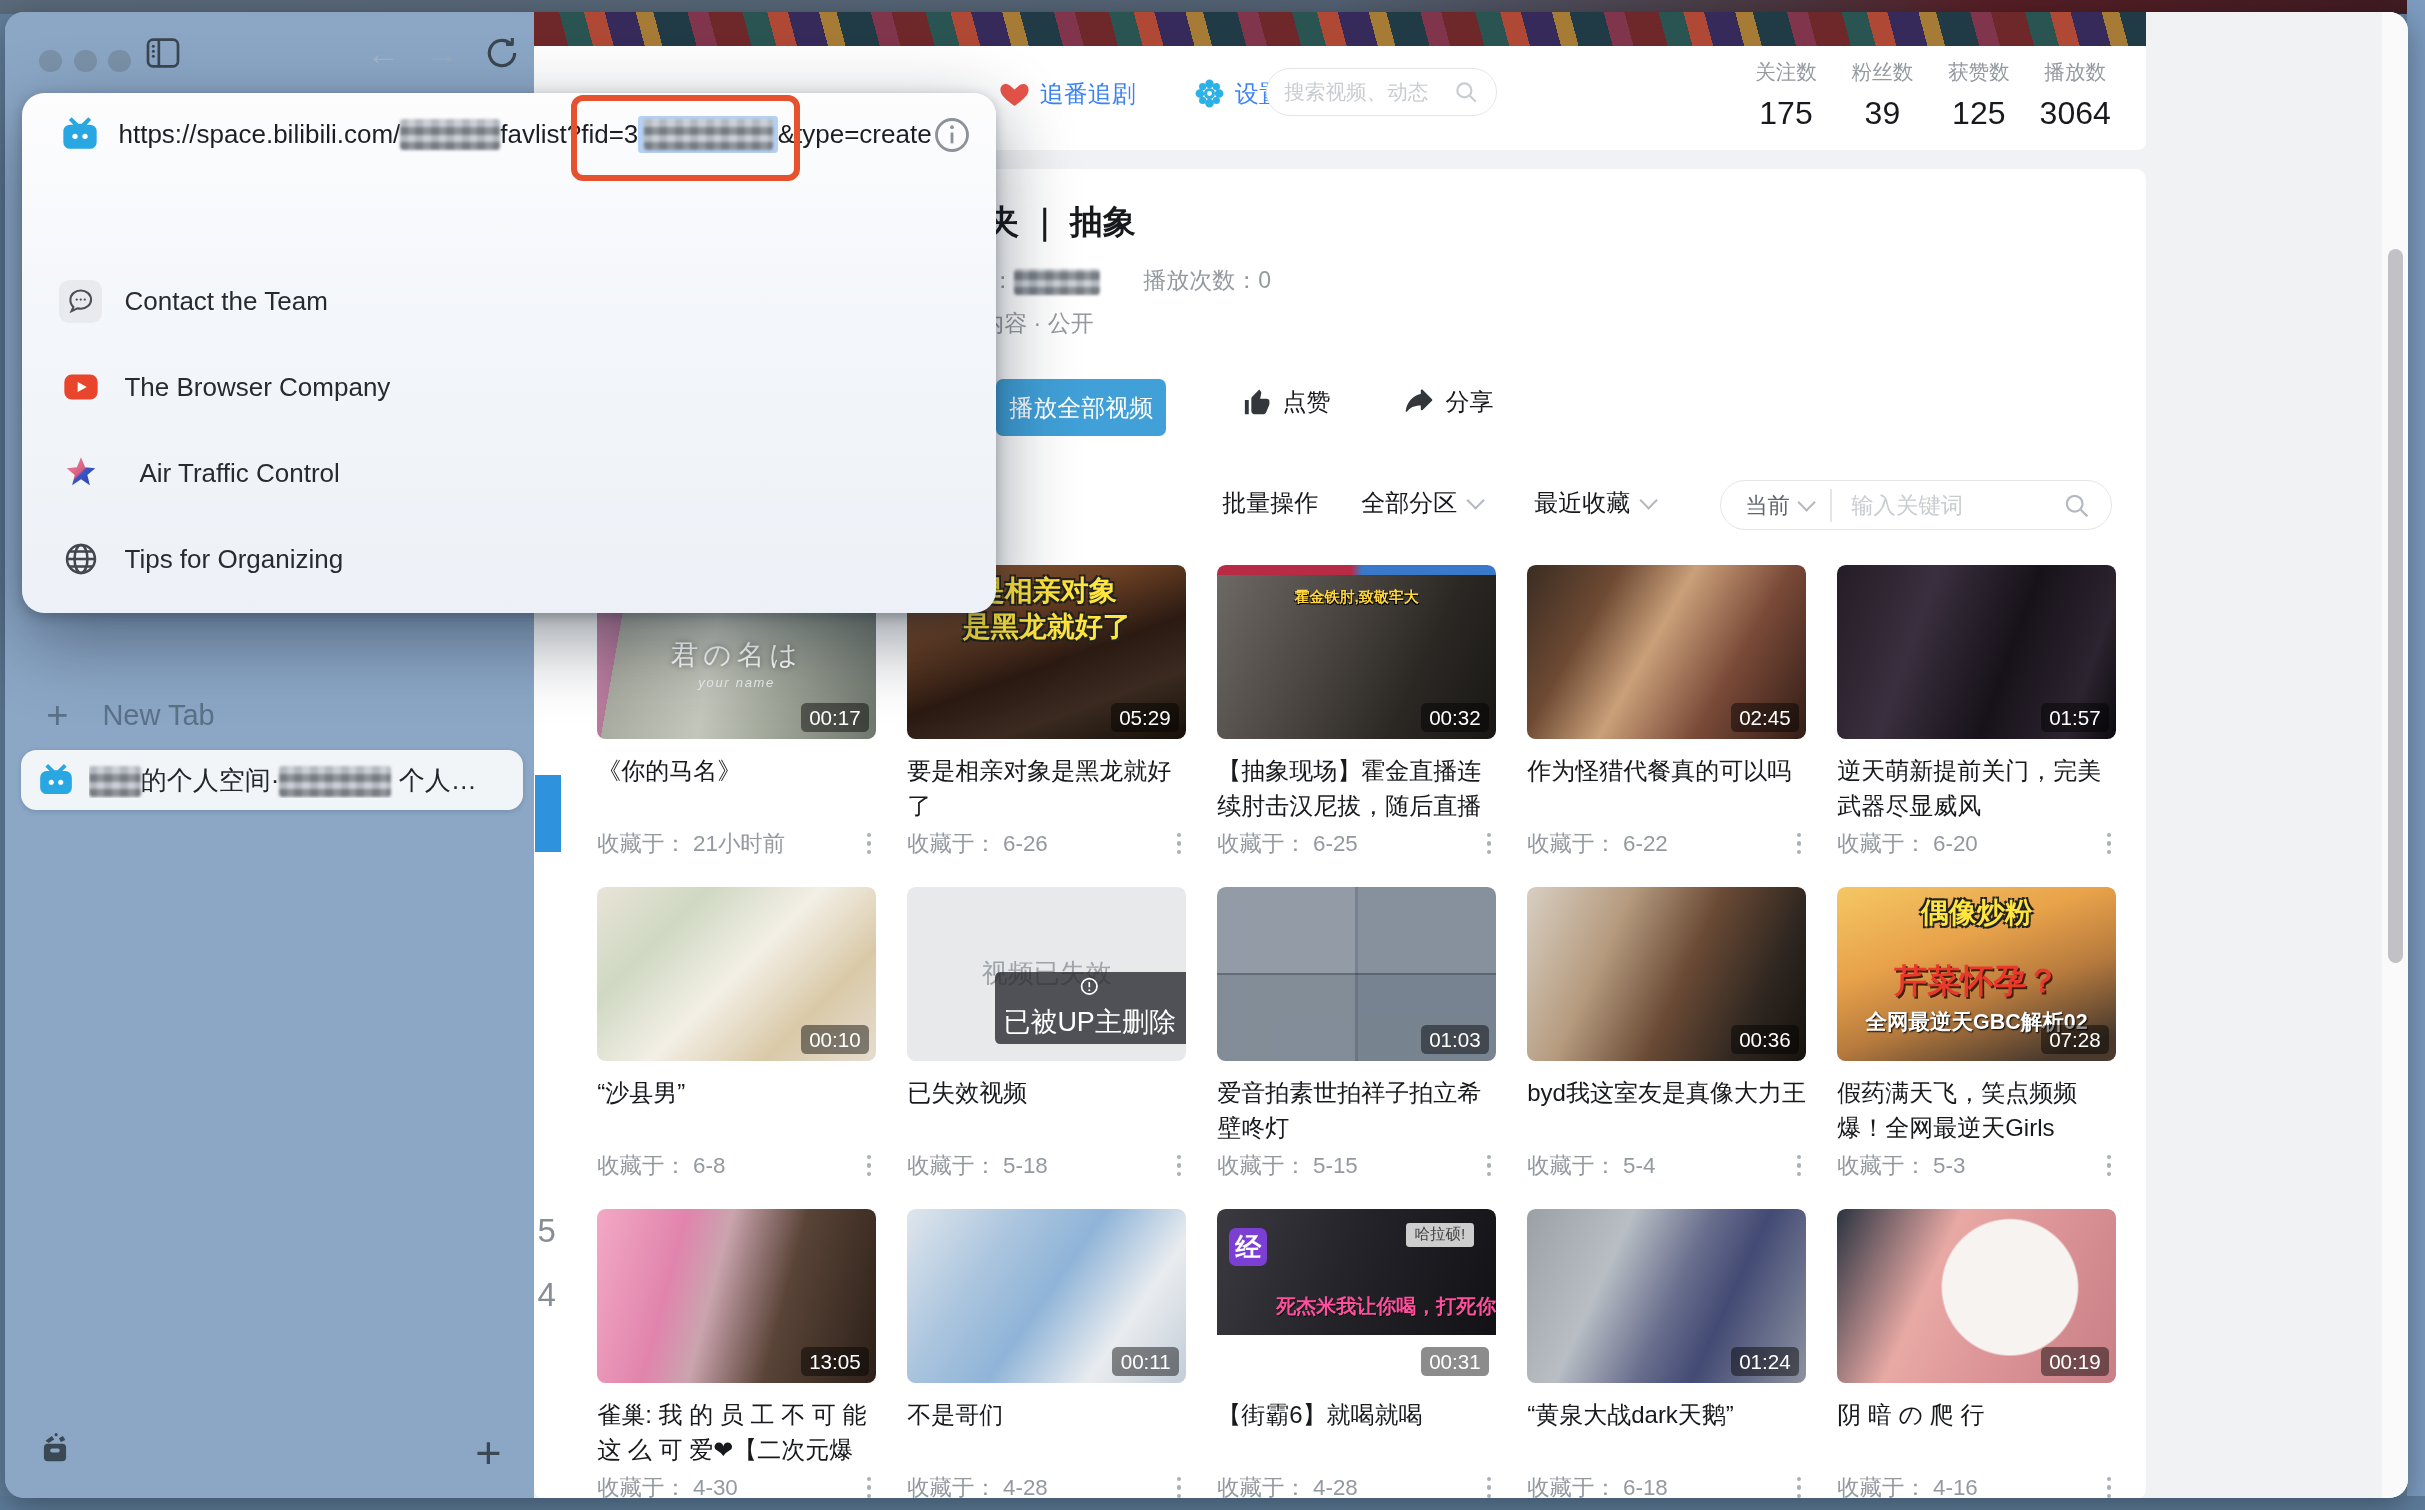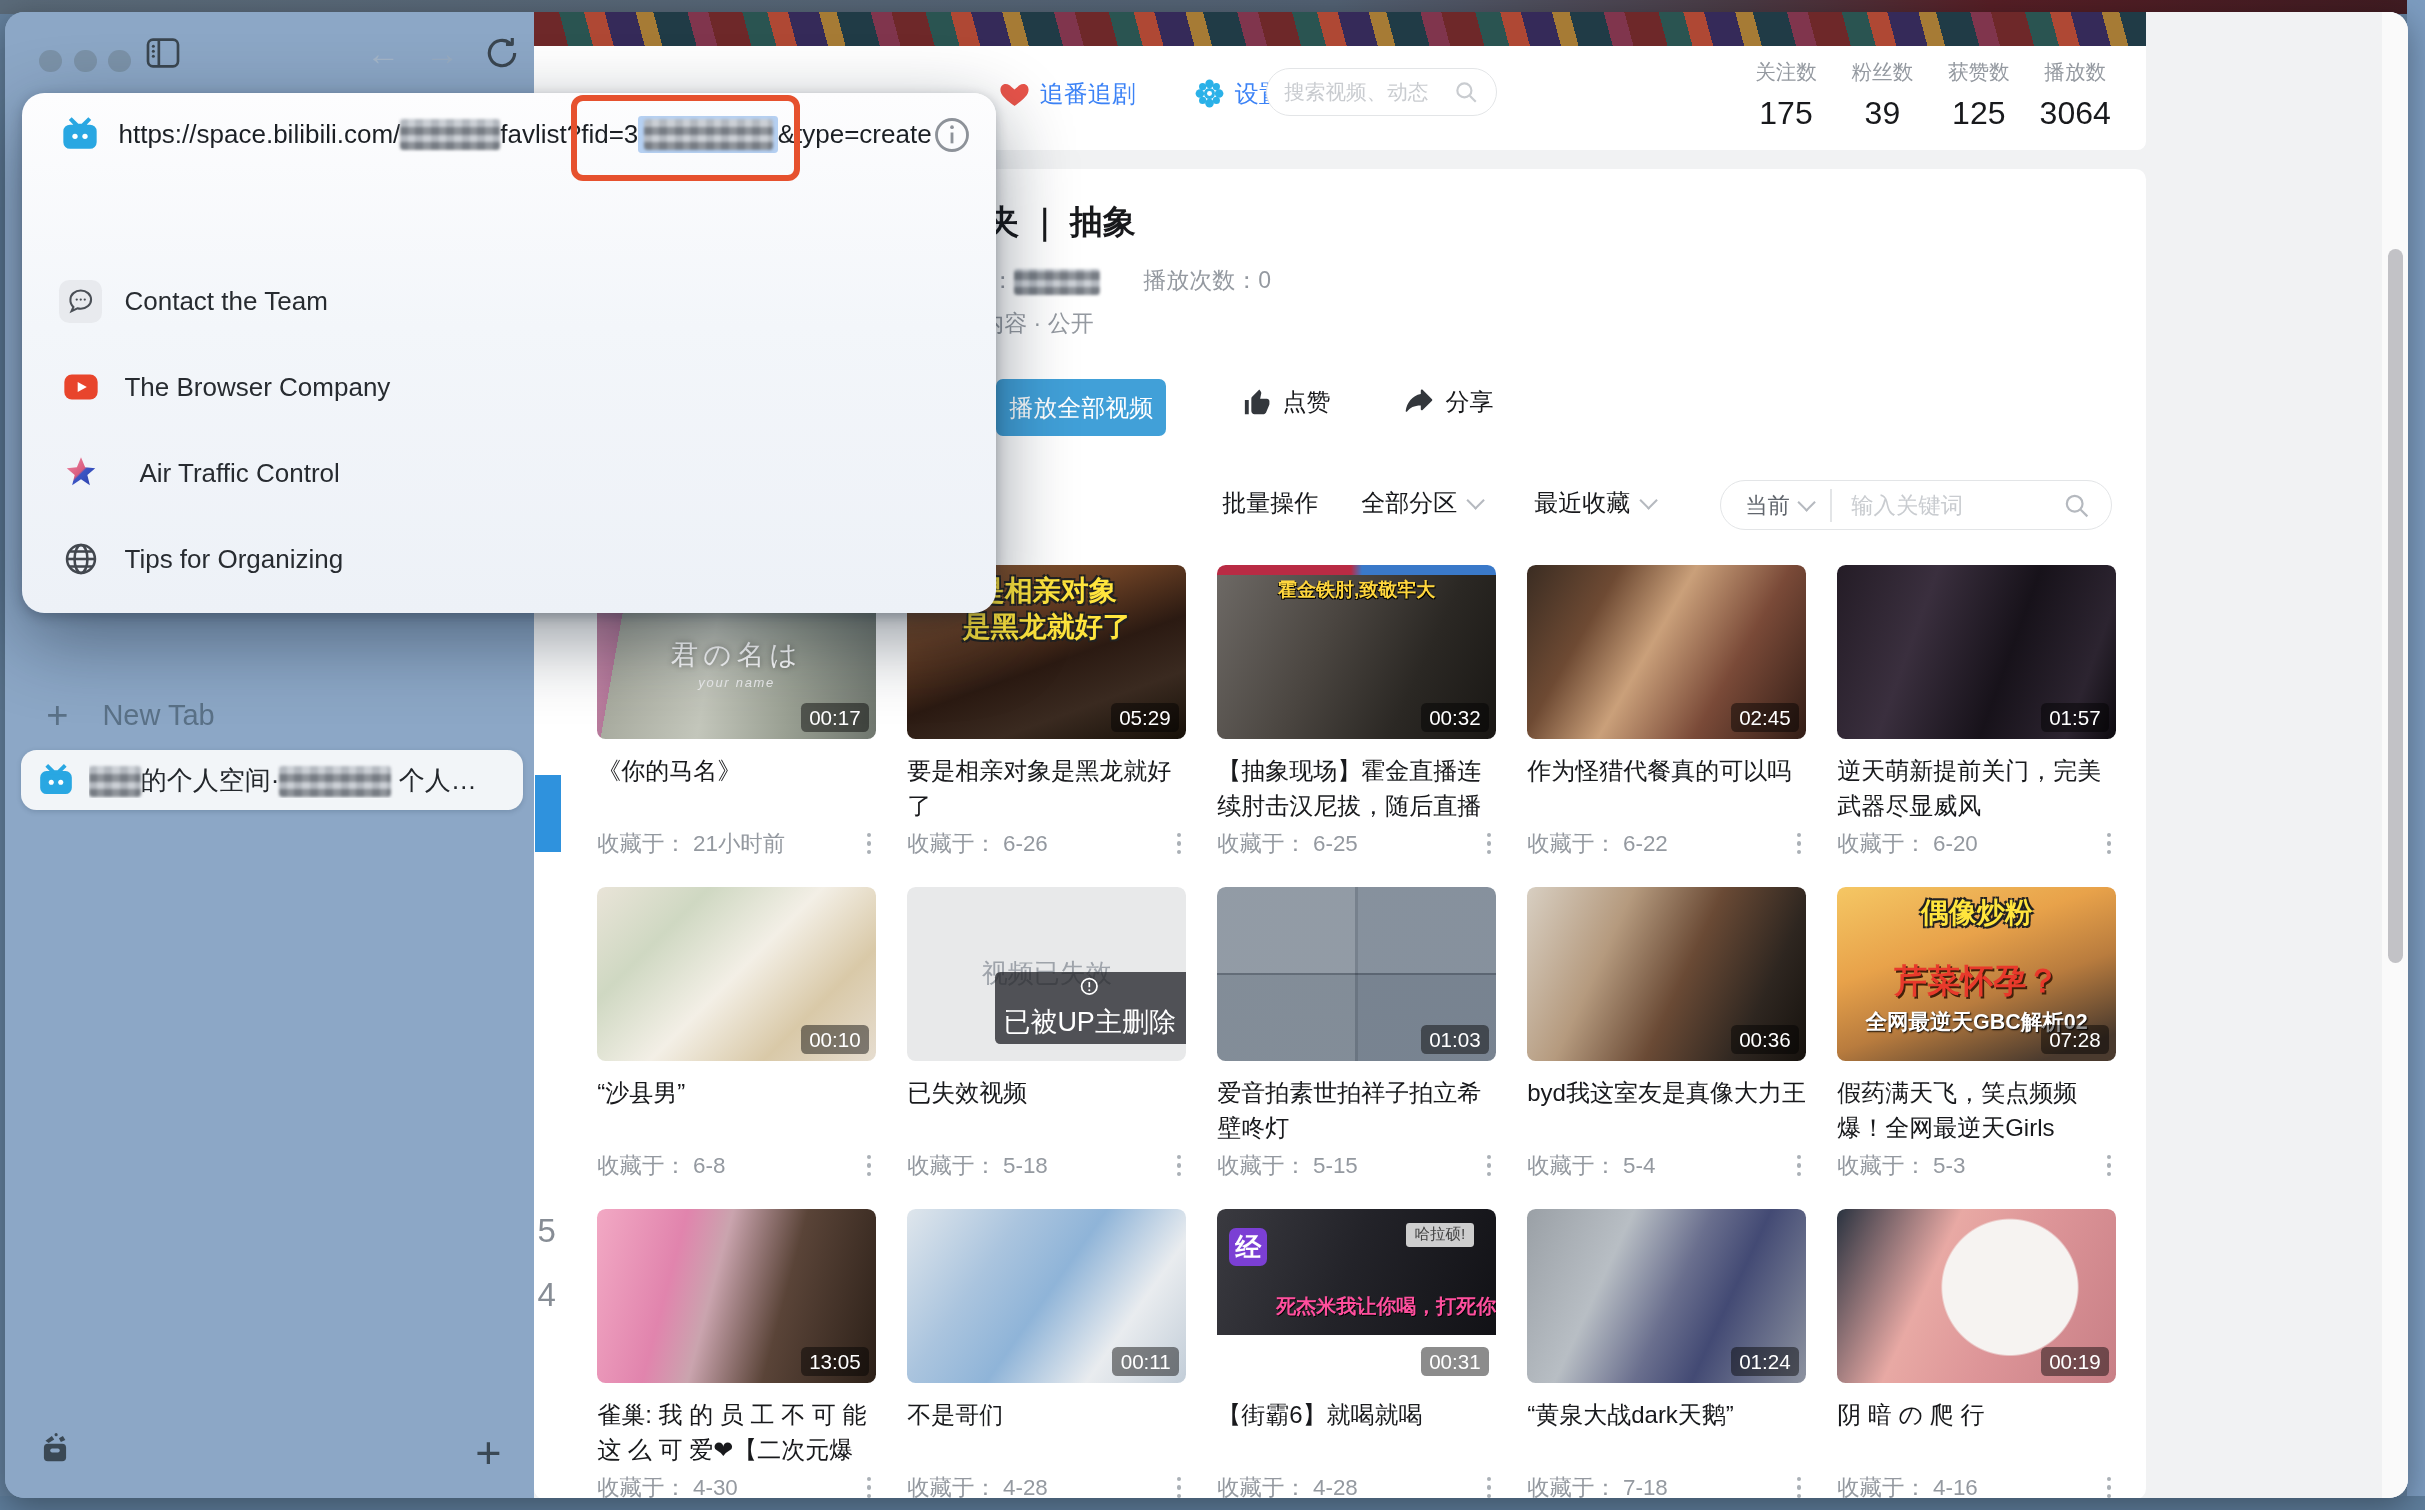--- a/index.html
+++ b/index.html
@@ -62,21 +62,21 @@
   .vtitle{margin-top:13.8px;font-size:24px;line-height:35px;color:#18191c;max-height:71px;overflow:hidden;}
   .vmeta{margin-top:auto;display:flex;align-items:center;justify-content:space-between;color:#9499a0;font-size:22.4px;}
   .kebab{display:flex;flex-direction:column;gap:4.3px;padding:3.4px 5.2px;}
   .kebab i{width:4.3px;height:4.3px;border-radius:50%;background:#aab0b6;}
   
   .lb{position:absolute;left:0;right:0;text-align:center;font-weight:700;}
   .lb.jp{top:72px;color:#fff;font-family:"DejaVu Serif","Liberation Serif",serif;font-weight:400;font-size:27.5px;letter-spacing:5.2px;text-shadow:0 0 6.9px rgba(0,0,0,.45);}
   .lb.jpsub{top:110px;color:#eee;font-weight:400;font-size:13px;font-style:italic;letter-spacing:1.7px;}
   .lb.y1{top:6.9px;color:#ffe53d;font-size:28px;text-shadow:1.7px 1.7px 0 #222,-1.7px 1.7px 0 #222,1.7px -1.7px 0 #222,-1.7px -1.7px 0 #222;}
   .lb.y2{top:43px;color:#ffe53d;font-size:28px;text-shadow:1.7px 1.7px 0 #222,-1.7px 1.7px 0 #222,1.7px -1.7px 0 #222,-1.7px -1.7px 0 #222;}
-  .lb.ytag{top:12px;color:#ffd63d;font-size:19px;text-shadow:0.9px 0.9px 0 #000,-0.9px 0.9px 0 #000;}
+  .lb.ytag{top:23px;color:#ffd63d;font-size:15px;text-shadow:0.9px 0.9px 0 #000,-0.9px 0.9px 0 #000;}
   .lb.redline{top:72px;color:#e8392b;font-size:33px;text-shadow:1.7px 1.7px 0 #42200a;}
   .lb.whiteline{top:120px;color:#fff;font-size:21.5px;text-shadow:0.9px 0.9px 1.7px #000;}
   .lb.pinkline{top:84px;color:#ff4f9e;font-size:20px;text-align:right;padding-left:1px;text-shadow:0.9px 0.9px 0 #000;}
   .lb.pbadge{top:19px;left:12px;right:auto;width:38px;height:38px;background:#7b3fd4;color:#fff;border-radius:6.9px;font-size:26px;line-height:38px;}
   .lb.graytag{top:13.8px;right:22.4px;left:auto;display:inline-block;background:rgba(225,225,225,.9);color:#444;font-size:15.5px;font-weight:400;padding:1.7px 8.6px;border-radius:3.4px;}
   
   .t1{background:linear-gradient(100deg,#c78ba8 0%,#b5789a 11%,#a8ab9f 11%,#c3c6bb 42%,#9aa093 70%,#6f766e 100%);}
   .t2{background:linear-gradient(160deg,#8a5a33 0%,#6b4024 30%,#2b1a12 55%,#3a2a20 75%,#161008 100%);}
   .t3{background:linear-gradient(90deg,#b92b44 0 48%,#3a79c9 52%) top/100% 10.3px no-repeat,linear-gradient(115deg,#6e6a66 0%,#4a4540 40%,#2b2824 70%,#191714 100%);}
   .t4{background:linear-gradient(120deg,#3a2c22 0%,#6e4a33 25%,#caa07a 45%,#7a4a38 70%,#321d16 100%);}
@@ -478,21 +478,21 @@
                   <i></i>
                 </span>
               </div>
             </div>
             <div class="vcard">
               <div class="thumb t14">
                 <span class="dur">01:24</span>
               </div>
               <div class="vtitle">“黄泉大战dark天鹅”</div>
               <div class="vmeta">
-                <span><span>收藏于：</span> <span>7-18</span></span>
+                <span><span>收藏于：</span> <span>6-18</span></span>
                 <span class="kebab">
                   <i></i>
                   <i></i>
                   <i></i>
                 </span>
               </div>
             </div>
             <div class="vcard">
               <div class="thumb t15">
                 <span class="dur">00:19</span>

